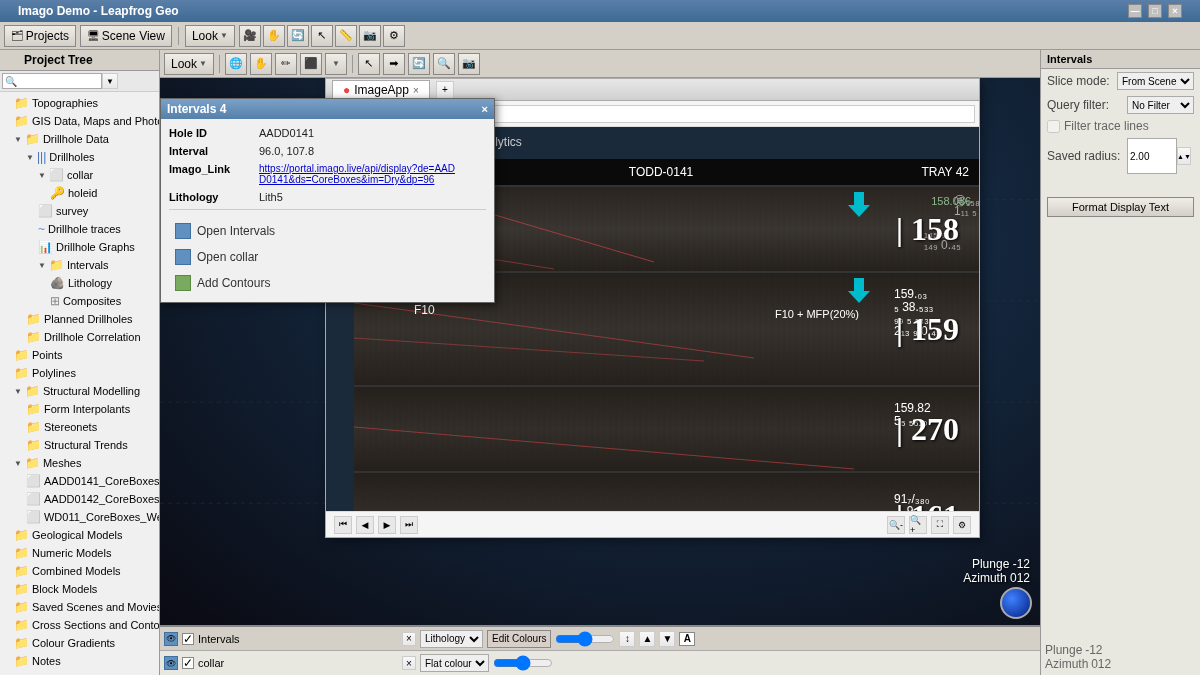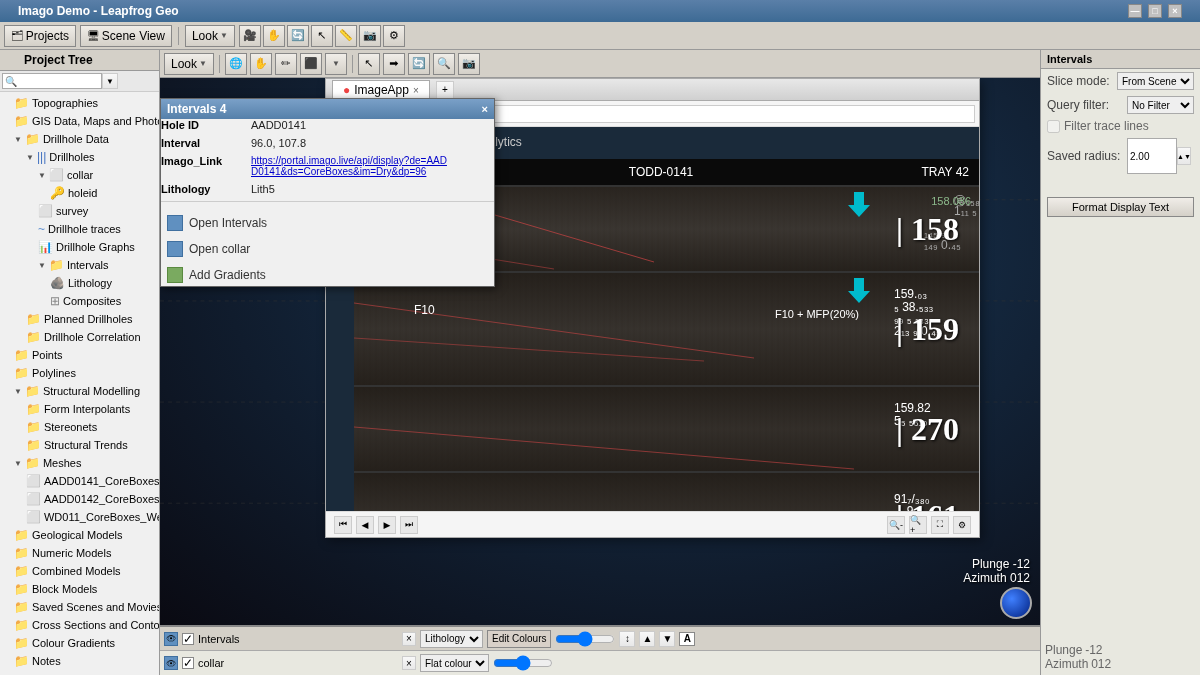--- a/index.html
+++ b/index.html
@@ -146,21 +146,21 @@
       align-items: center;
       justify-content: space-between;
       font-size: 11px;
     }
     .popup-close {
       cursor: pointer;
       font-size: 11px;
       font-weight: bold;
       color: white;
     }
-    .popup-body { padding: 0; }
+    .popup-body { padding: 8px; }
     .popup-row {
       display: flex;
       margin-bottom: 6px;
       align-items: flex-start;
     }
     .popup-label { width: 90px; font-weight: bold; font-size: 11px; flex-shrink: 0; }
     .popup-value { font-size: 11px; color: #222; }
     .popup-link { color: #0000cc; text-decoration: underline; cursor: pointer; font-size: 11px; }
     .popup-divider { height: 1px; background: #ccc; margin: 6px 0; }
     .popup-actions {
@@ -631,21 +631,21 @@
             <div class="popup-action-btn">
               <span class="action-icon"></span>
               <span>Open Intervals</span>
             </div>
             <div class="popup-action-btn">
               <span class="action-icon"></span>
               <span>Open collar</span>
             </div>
             <div class="popup-action-btn">
               <span class="action-icon" style="background:#7aaa60;border-color:#5a8a40;"></span>
-              <span>Add Gradients</span>
+              <span>Add Contours</span>
             </div>
           </div>
         </div>
       </div>
 
       <div class="imago-browser">
 
         <div class="browser-title">
           <div class="browser-tab">
             <span style="color:#e44;">●</span>

